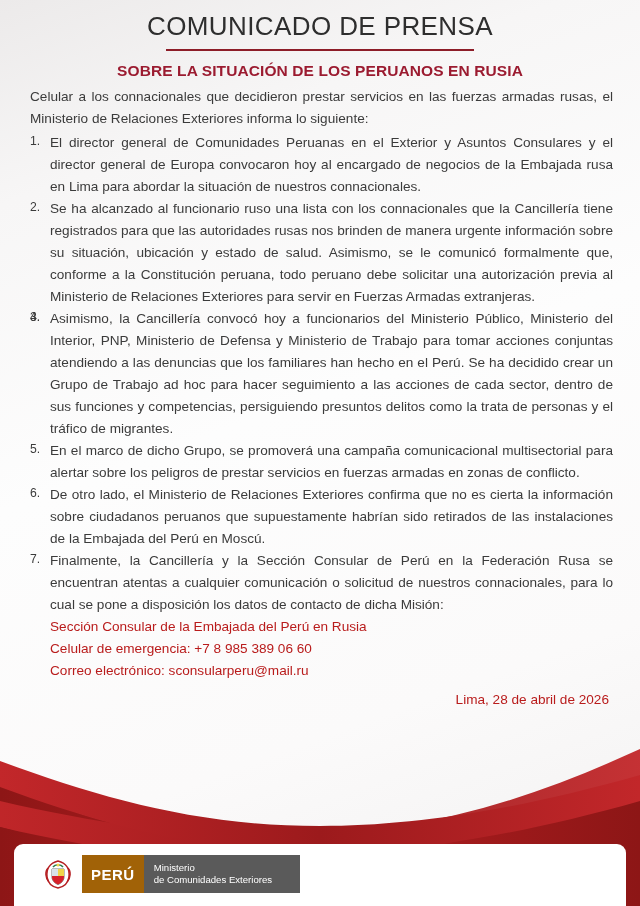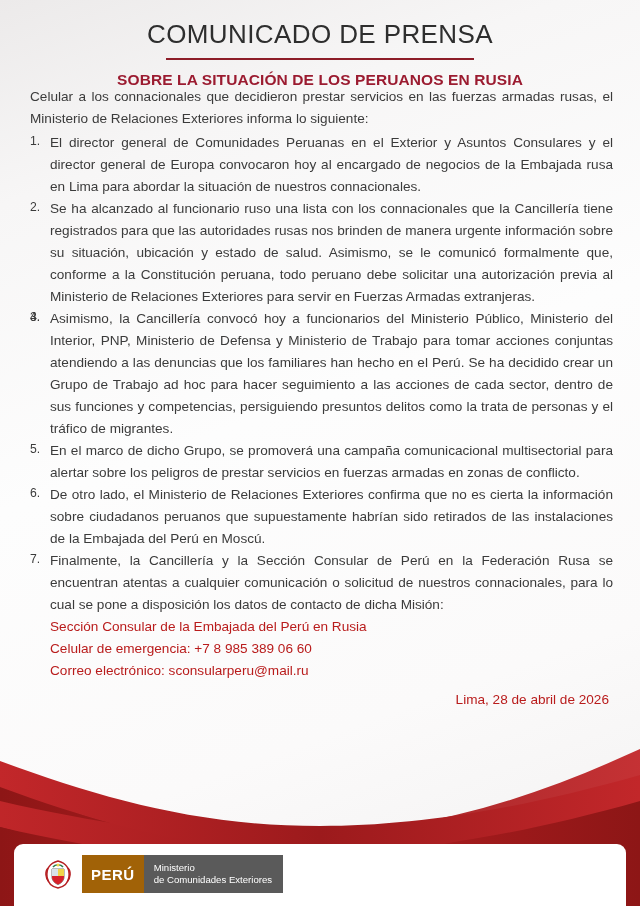--- a/index.html
+++ b/index.html
@@ -26,21 +26,21 @@
   
   .header {
     padding-top: 12px;
     text-align: center;
   }
   .main-title {
     font-size: 26px;
     letter-spacing: 0.4px;
     color: #2e2e2e;
     font-weight: 400;
-    margin: 8px;
+    margin: 0;
     line-height: 1.15;
   }
   .title-rule {
     width: 308px;
     height: 2px;
     background: #8d1d28;
     margin: 7px auto 0 auto;
   }
   .subtitle {
     margin: 11px 0 0 0;
@@ -158,21 +158,21 @@
     align-items: center;
     justify-content: center;
     padding: 0 9px;
   }
   .ministry-box {
     background: #5a5a5a;
     color: #ffffff;
     display: flex;
     flex-direction: column;
     justify-content: center;
-    padding: 0 11px 0 10px;
+    padding: 0 28px 0 10px;
     line-height: 1.28;
   }
   .ministry-box span {
     font-size: 9.6px;
     white-space: nowrap;
   }
 </style>
 </head>
 <body>
 

